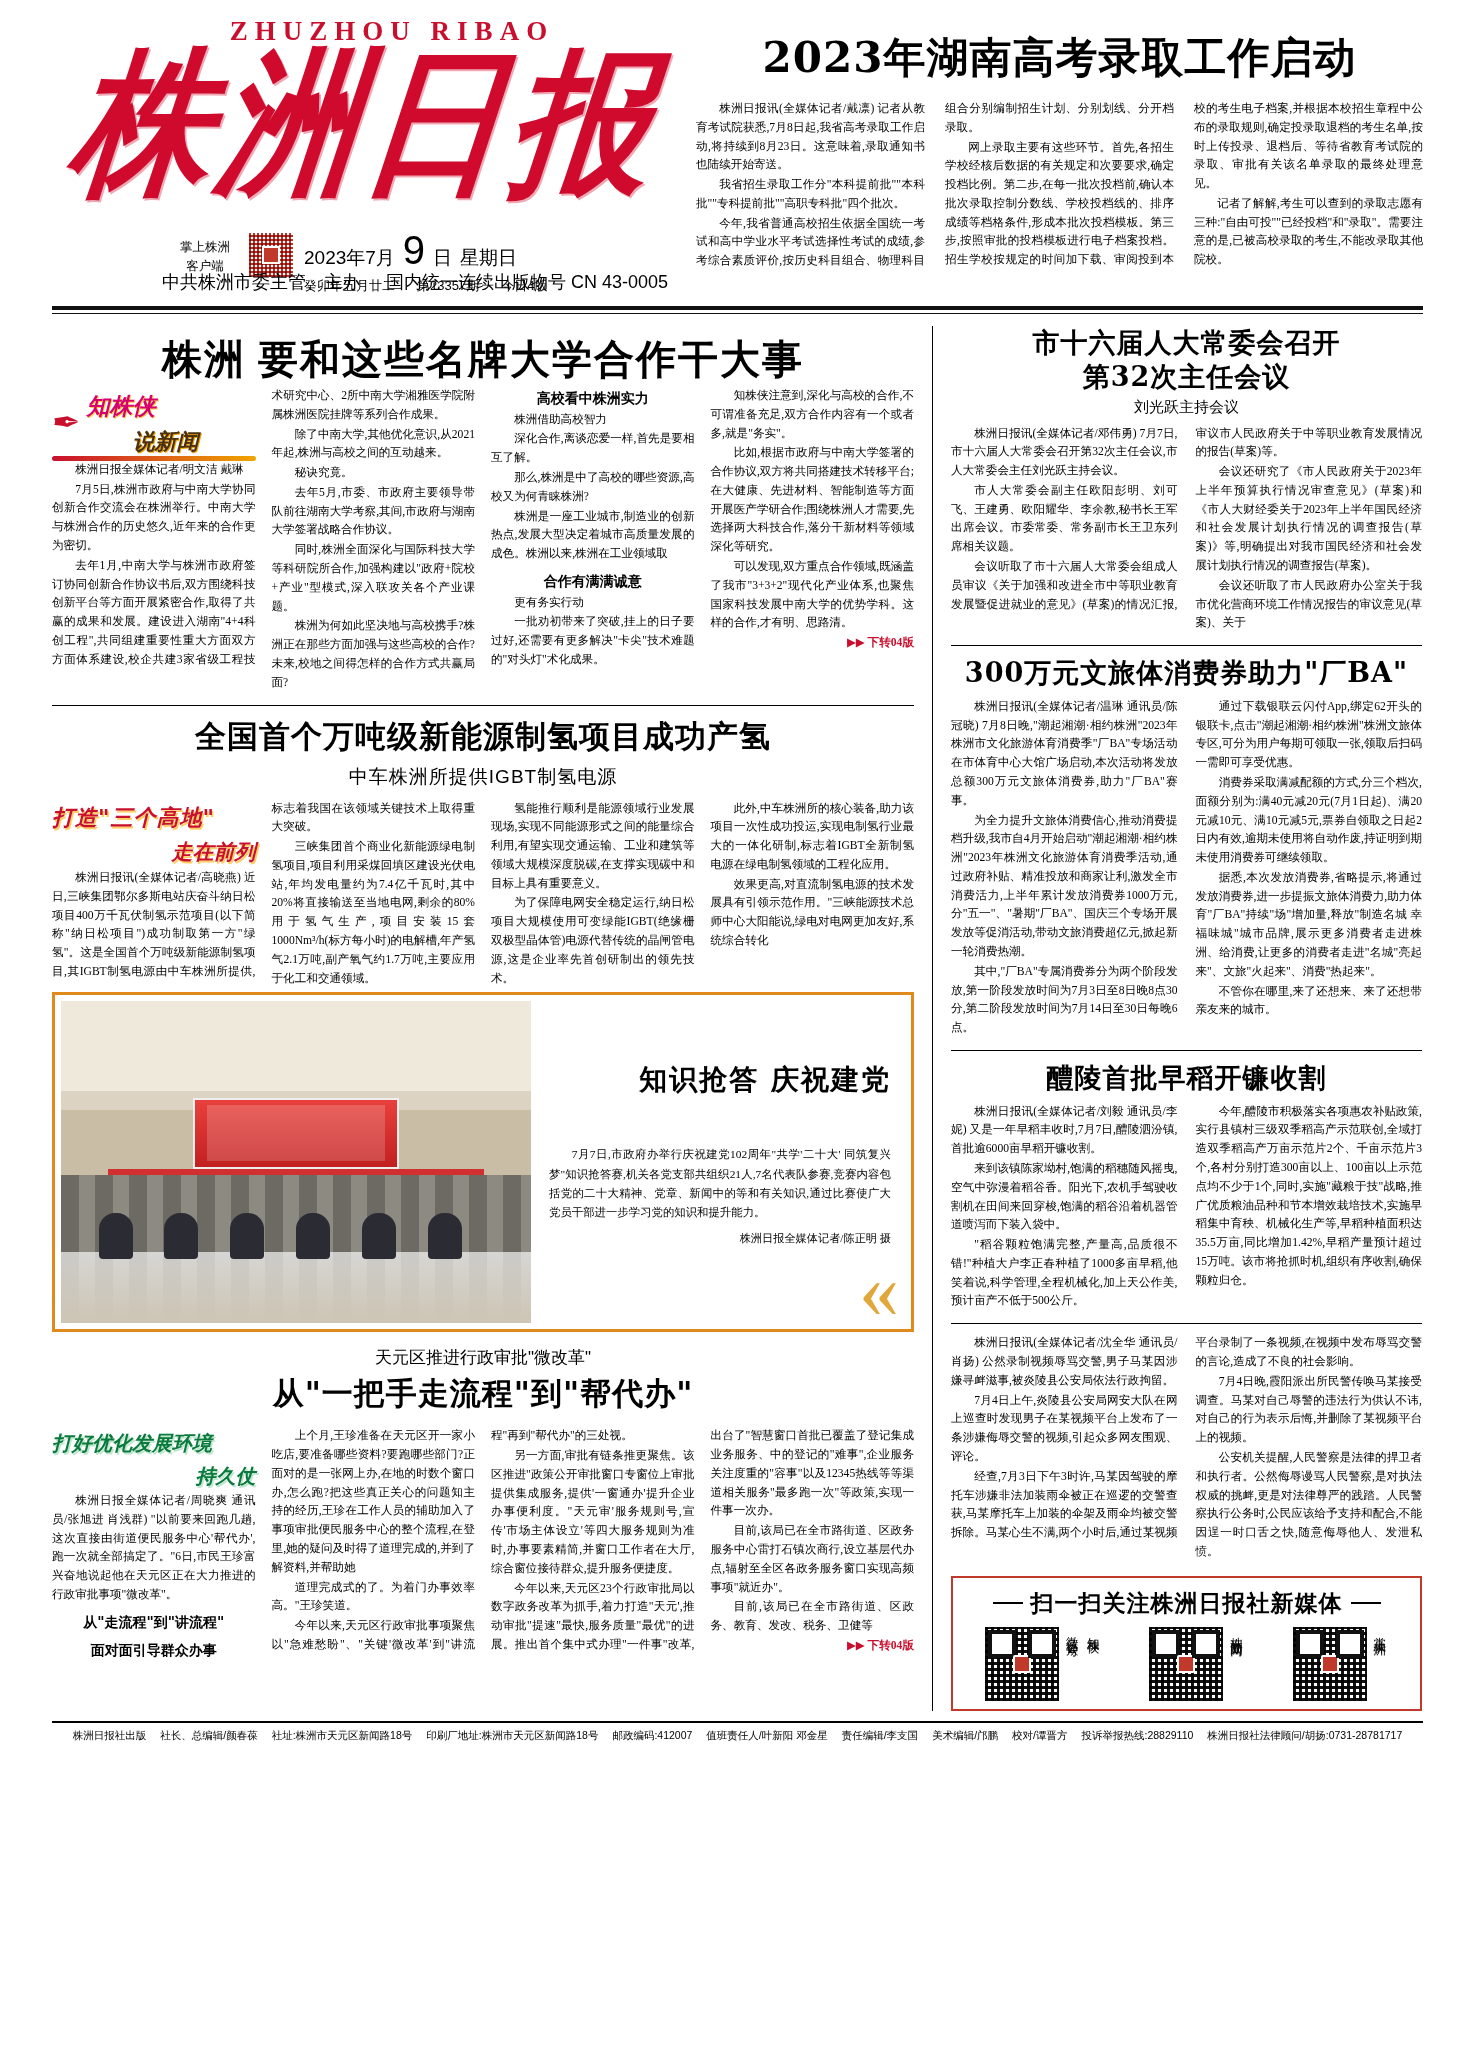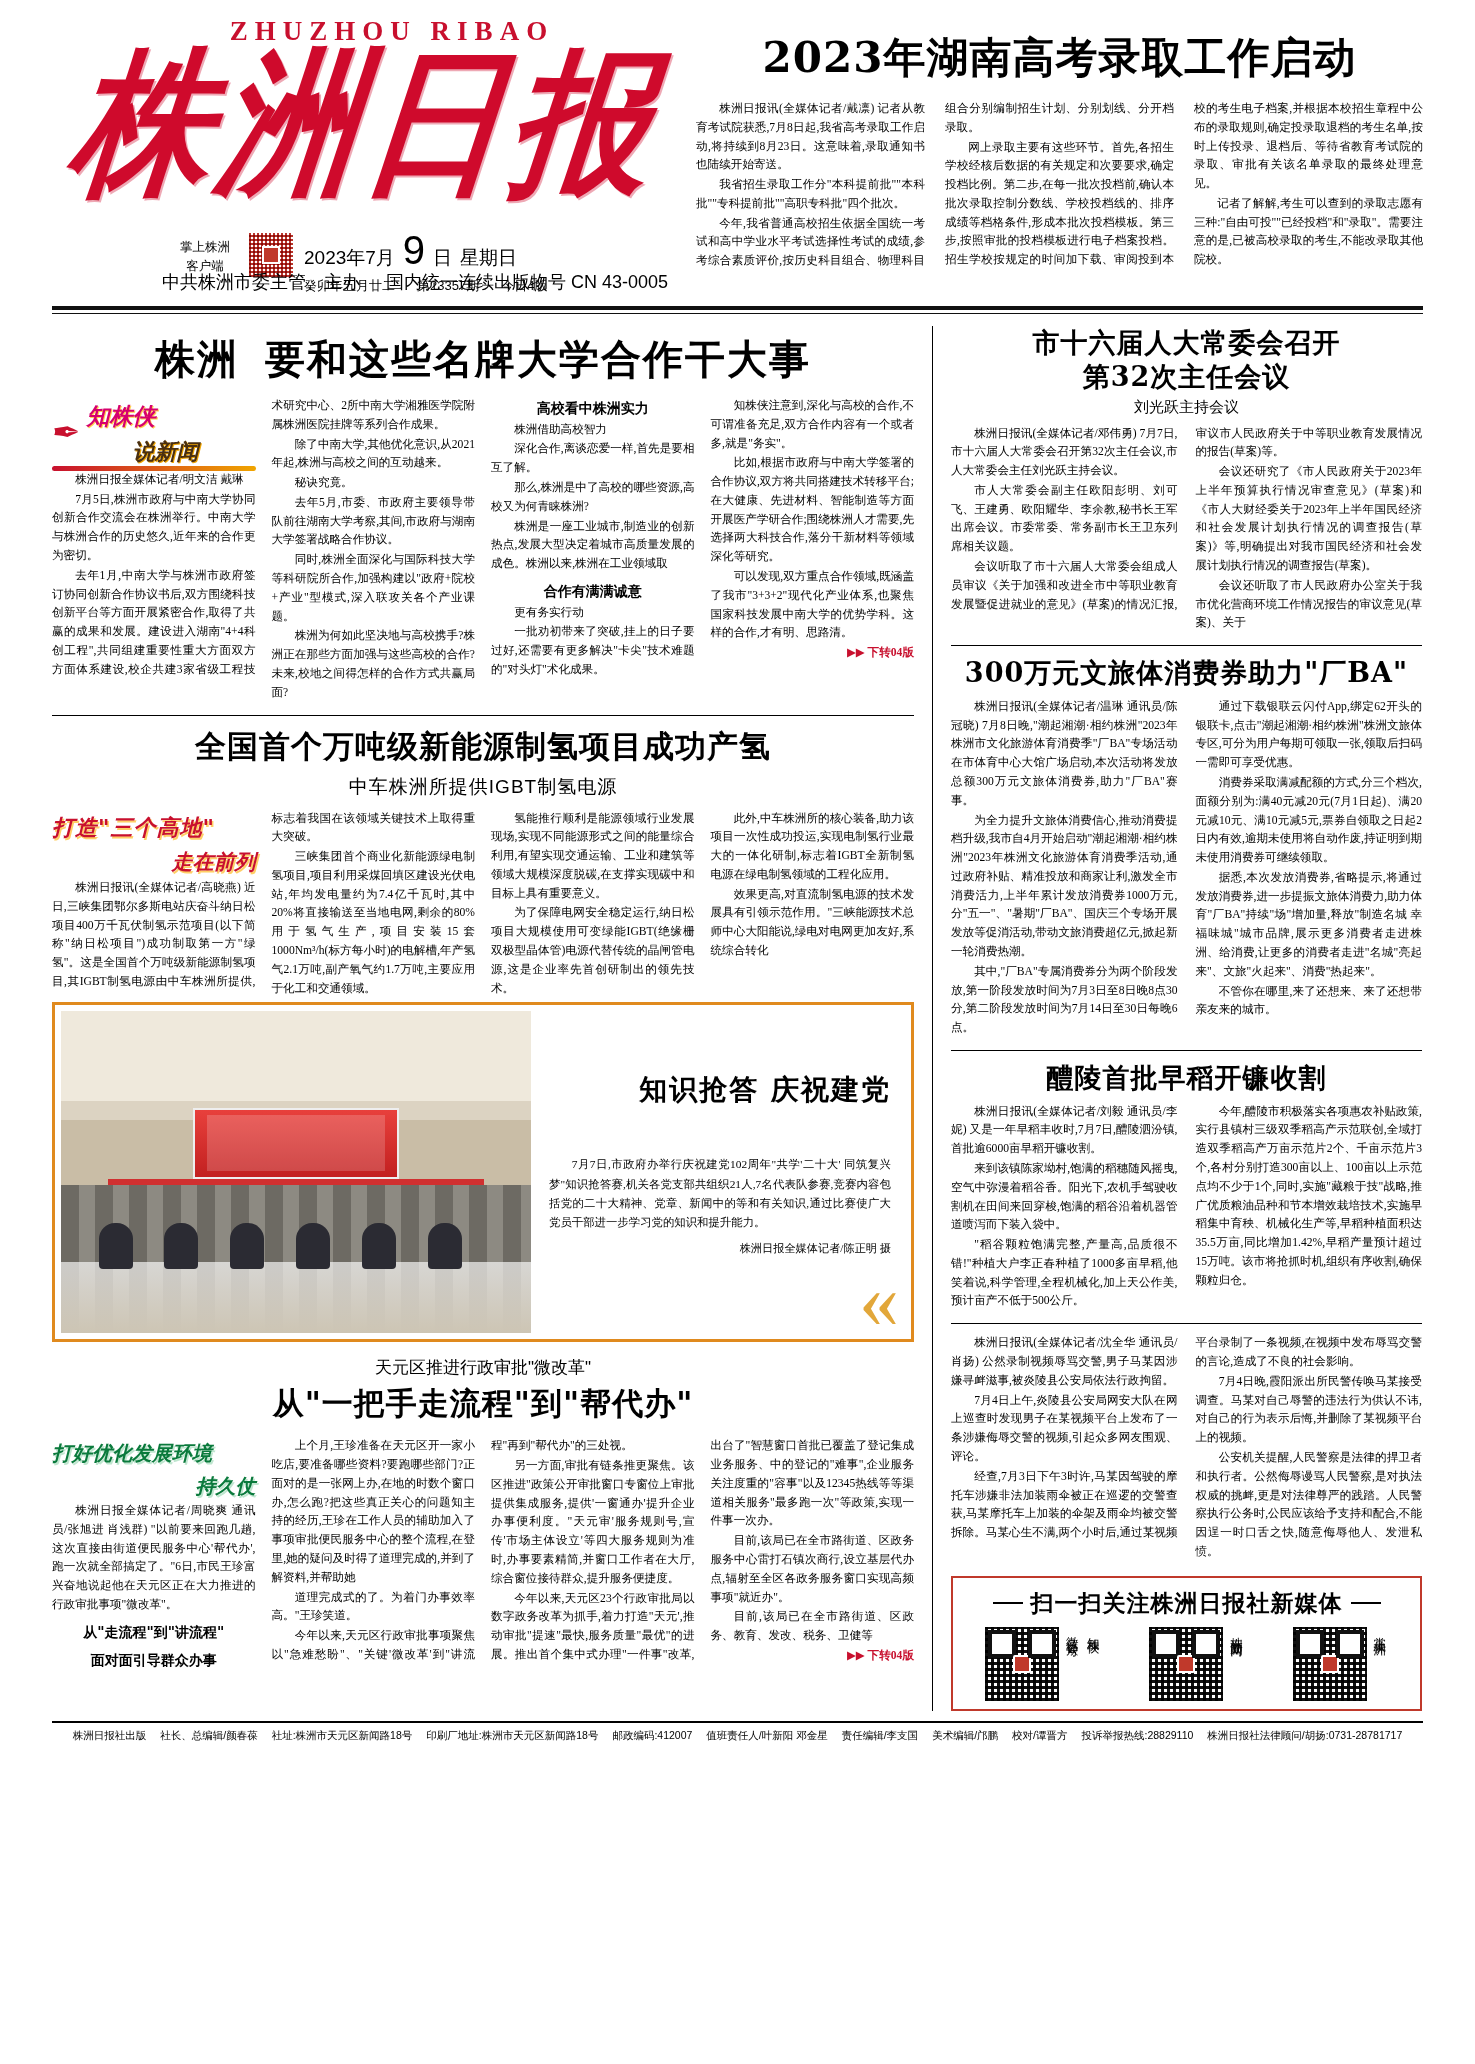--- a/index.html
+++ b/index.html
@@ -73,21 +73,21 @@
   .rule-thick { height: 4px; background: #111; margin: 6px 0 0 0; }
   .rule-thin { height: 1px; background: #111; margin: 3px 0 0 0; }
 
   
   .body-grid { display: flex; gap: 0; margin-top: 12px; }
   .col-left { width: 880px; padding-right: 18px; }
   .col-right { width: 490px; padding-left: 18px; border-left: 1px solid #000; }
 
   .hl-main {
     font-size: 40px; font-weight: 700; text-align: center;
-    font-family: Liberation Mono, monospace; letter-spacing: 2px; margin: 6px 0 10px;
+    font-family: Liberation Serif, serif; letter-spacing: 2px; margin: 6px 0 0;
   }
   .hl-mid {
     font-size: 31px; font-weight: 700; text-align: center;
     font-family: "DejaVu Serif", serif; letter-spacing: 1px;
   }
   .hl-sub {
     font-size: 19px; text-align: center; font-family: "Liberation Sans", sans-serif;
     margin: 6px 0 10px; letter-spacing: 1px;
   }
   .hl-small-top {

